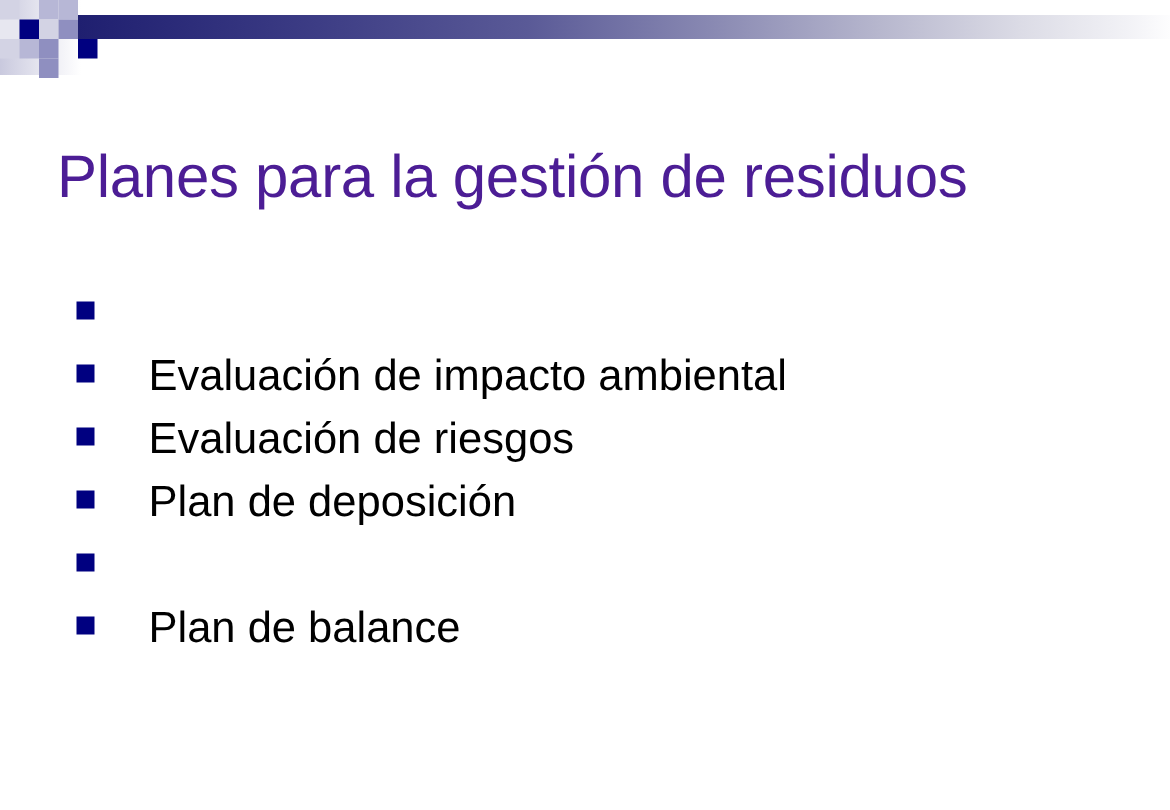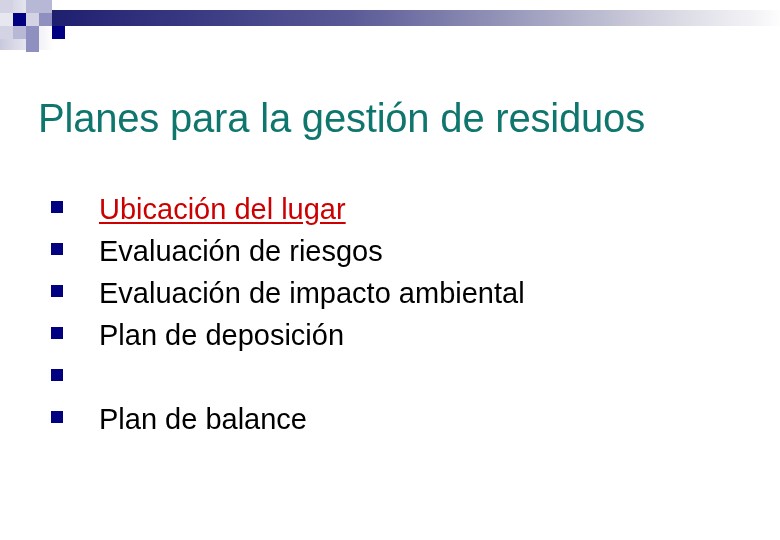--- a/index.html
+++ b/index.html
@@ -65,21 +65,21 @@
 
   
   #slide-title {
     position: absolute;
     left: 38px;
     top: 68px;
     width: 710px;
     font-size: 40px;
     line-height: 46px;
     font-weight: normal;
-    color: #0f766e;
+    color: #4c1d95;
     letter-spacing: -0.2px;
     white-space: nowrap;
   }
 
   
   #bullet-list {
     position: absolute;
     left: 48px;
     top: 188px;
     width: 700px;
@@ -139,31 +139,30 @@
 
   <div class="header-band"></div>
 </div>
 
 <h1 id="slide-title">Planes para la gestión de residuos</h1>
 
 <ul id="bullet-list">
 
   <li class="link-item">
     <span class="bullet-marker"></span>
-    <span class="bullet-text">Ubicación del lugar</span>
+  </li>
+
+  <li>
+    <span class="bullet-marker"></span>
+    <span class="bullet-text">Evaluación de impacto ambiental</span>
   </li>
 
   <li>
     <span class="bullet-marker"></span>
     <span class="bullet-text">Evaluación de riesgos</span>
-  </li>
-
-  <li>
-    <span class="bullet-marker"></span>
-    <span class="bullet-text">Evaluación de impacto ambiental</span>
   </li>
 
 
   <li>
     <span class="bullet-marker"></span>
     <span class="bullet-text">Plan de deposición</span>
   </li>
 
   <li>
     <span class="bullet-marker"></span>

